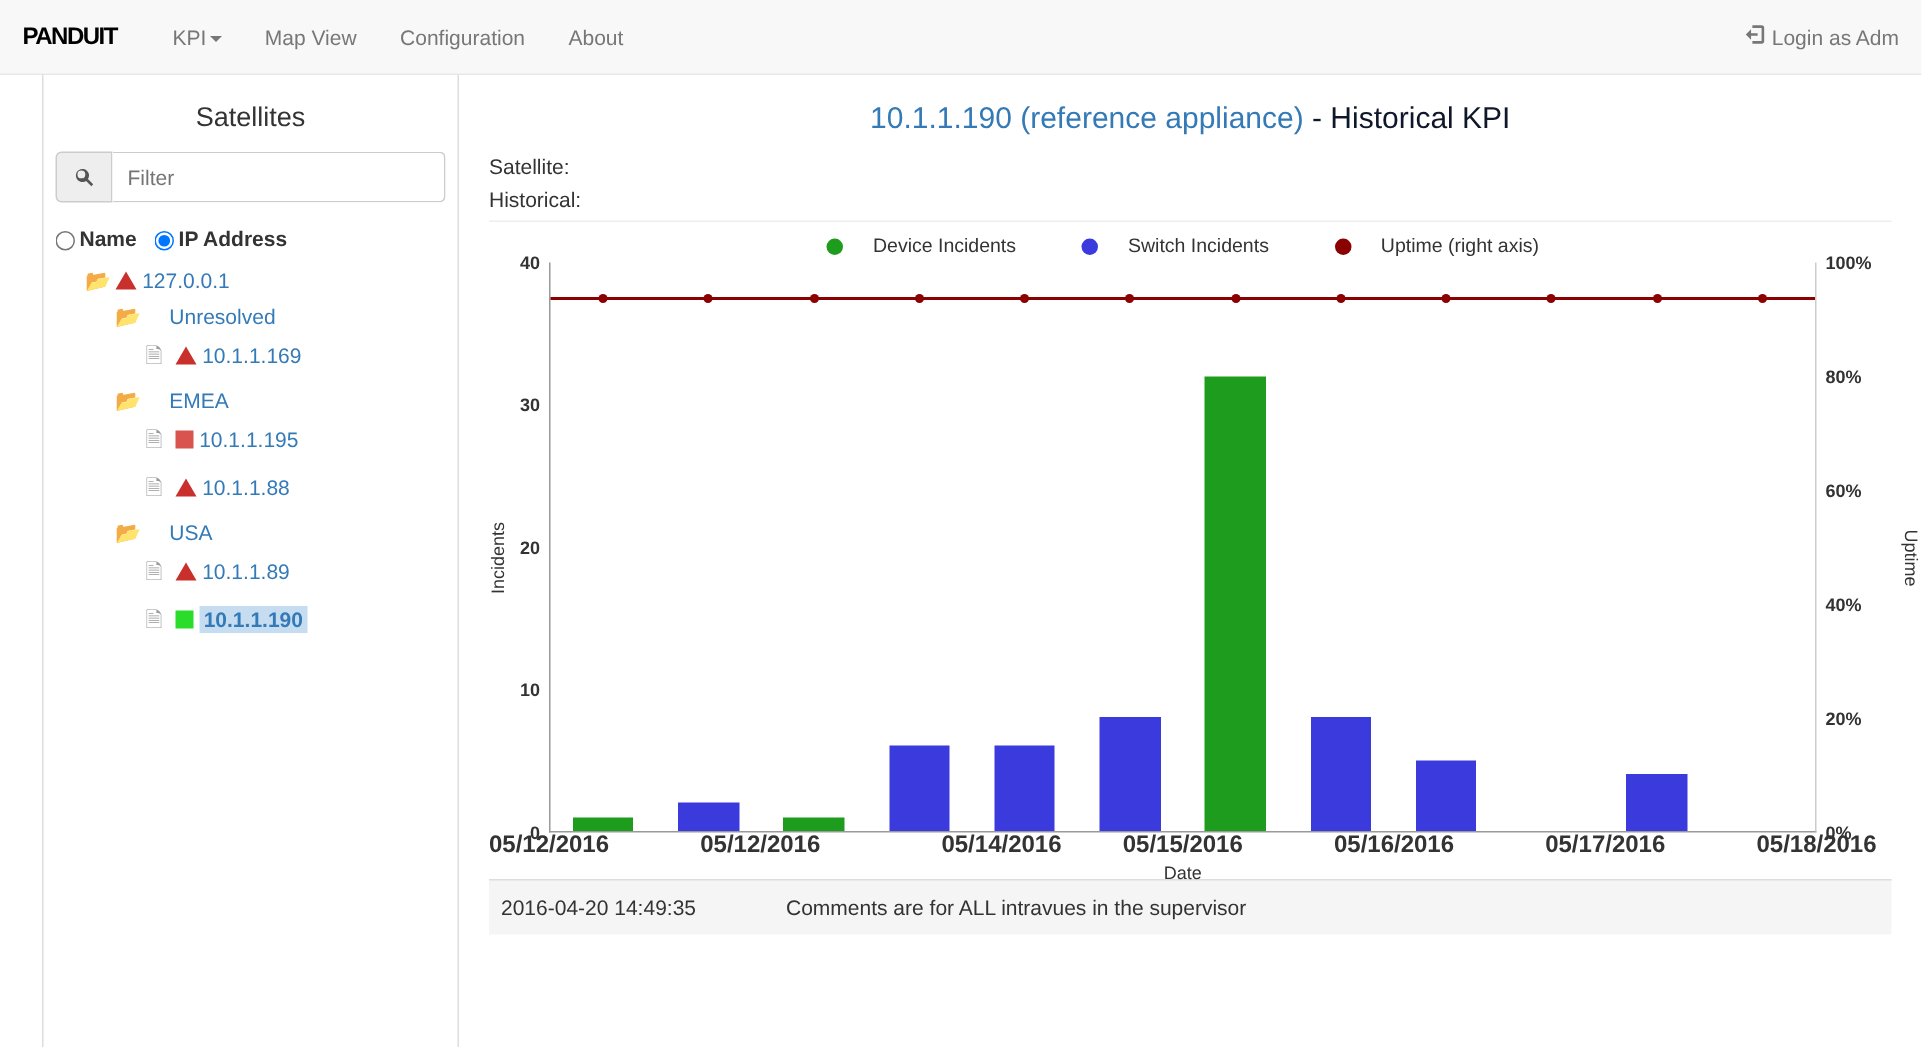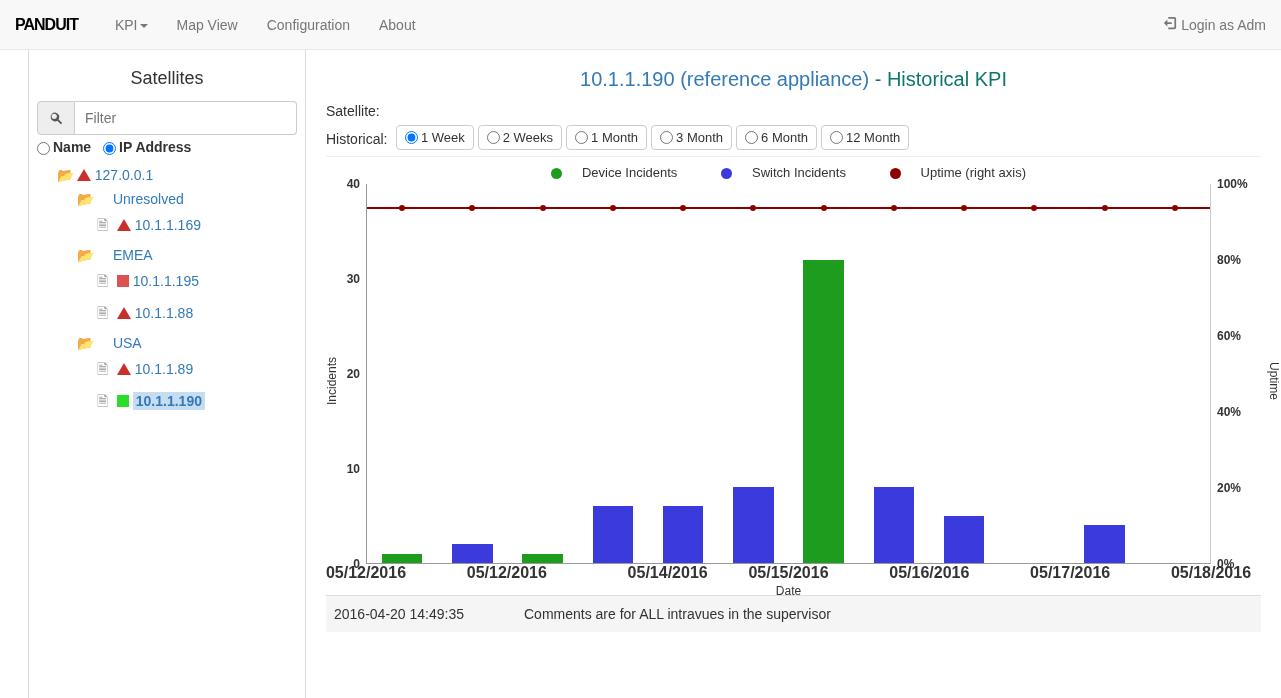--- a/index.html
+++ b/index.html
@@ -49,21 +49,21 @@
     margin-left: 28px;
     padding: 10px 0;
     overflow-y: auto;
   }
   .sidebar h3 {
     text-align: center;
     margin: 8px 0 12px;
     font-weight: 500;
     font-size: 18px;
   }
-  .filter-row { display: flex; padding: 0 8px; margin-bottom: 4px; }
+  .filter-row { display: flex; padding: 0 8px; margin-bottom: 16px; }
   .filter-btn {
     border: 1px solid #ccc;
     background: #eee;
     width: 38px; height: 34px;
     display: flex; align-items: center; justify-content: center;
     border-radius: 4px 0 0 4px;
     color: #555;
   }
   .filter-input {
     flex: 1; height: 34px;
@@ -86,21 +86,21 @@
     border-right: 7px solid transparent;
     border-bottom: 12px solid #c9302c;
     position: relative; top: 1px;
   }
   .sq { display: inline-block; width: 12px; height: 12px; position: relative; top: 1px; }
   .sq-red { background: #d9534f; }
   .sq-green { background: #2bdd2b; }
   .content { flex: 1; padding: 10px 20px 20px; overflow-y: auto; }
   .page-title { text-align: center; margin: 8px 0 12px; font-size: 20px; font-weight: 500; }
   .page-title .link-part { color: #337ab7; }
-  .page-title .static-part { color: #0f766e; }
+  .page-title .static-part { color: #0f172a; }
   .control-row { margin-bottom: 6px; }
   .control-row .lbl { font-weight: normal; display: inline-block; width: 66px; }
   .btn-grp { display: inline-flex; flex-wrap: wrap; gap: 4px; }
   .radio-btn {
     border: 1px solid #ccc;
     background: #fff;
     padding: 4px 8px;
     border-radius: 4px;
     font-size: 13px;
     cursor: pointer;
@@ -243,28 +243,20 @@
   <div class="content">
     <div class="page-title">
       <span class="link-part">10.1.1.190 (reference appliance)</span><span class="static-part"> - Historical KPI</span>
     </div>
 
     <div class="control-row">
       <span class="lbl">Satellite:</span>
     </div>
     <div class="control-row">
       <span class="lbl">Historical:</span>
-      <span class="btn-grp" id="hist-opts">
-          <label class="radio-btn"><input type="radio" name="hist" checked="" style="">1 Week</label>
-          <label class="radio-btn"><input type="radio" name="hist" style="">2 Weeks</label>
-          <label class="radio-btn"><input type="radio" name="hist" style="">1 Month</label>
-          <label class="radio-btn"><input type="radio" name="hist" style="">3 Month</label>
-          <label class="radio-btn"><input type="radio" name="hist" style="">6 Month</label>
-          <label class="radio-btn"><input type="radio" name="hist" style="">12 Month</label>
-        </span>
     </div>
     <hr class="sep">
 
     <div class="chart-wrap">
       <div class="legend">
         <span><span class="dot" style="background:#1e9c1e"></span><span>Device Incidents</span></span>
         <span><span class="dot" style="background:#3a3add"></span><span>Switch Incidents</span></span>
         <span><span class="dot" style="background:#8b0000"></span><span>Uptime (right axis)</span></span>
       </div>
       <div class="chart-inner">

